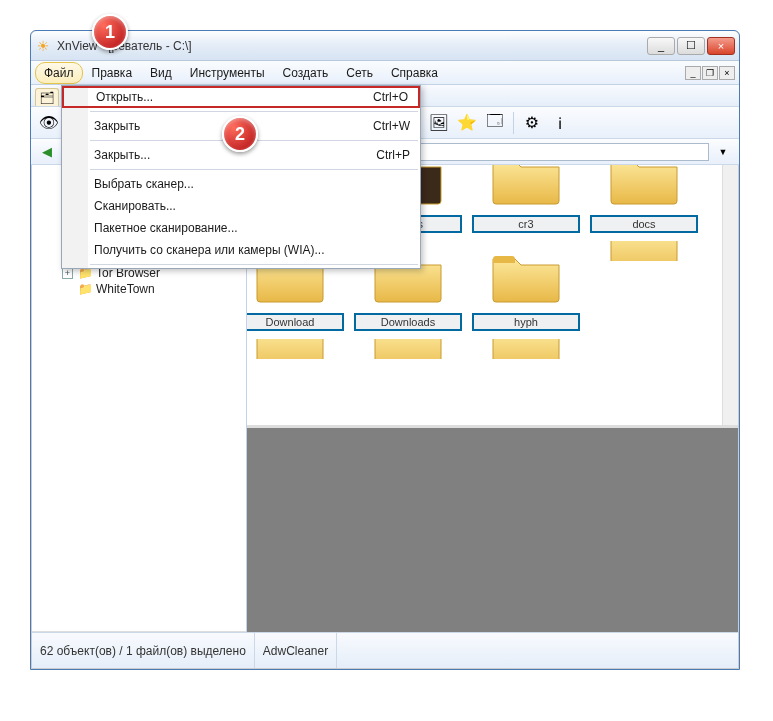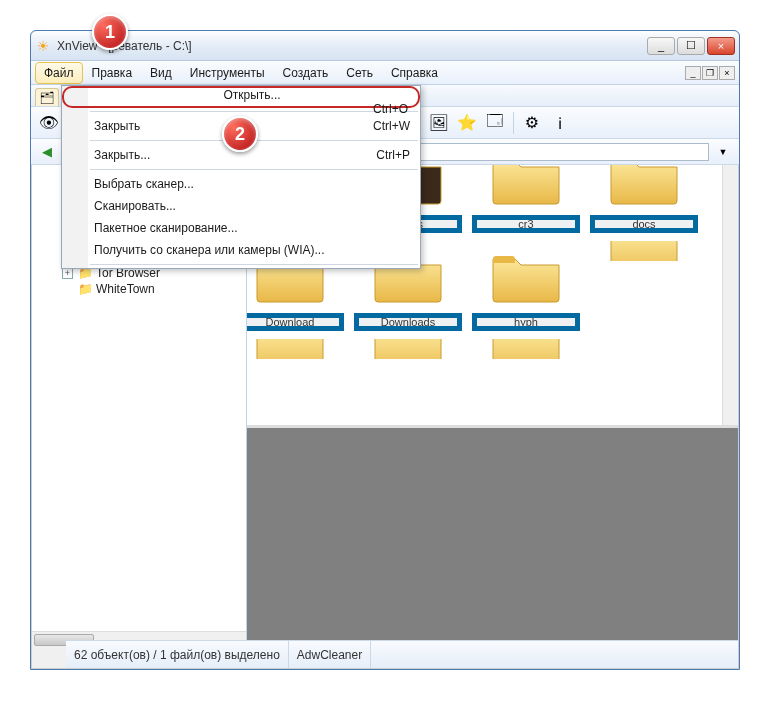--- a/index.html
+++ b/index.html
@@ -18,21 +18,21 @@
 .app-icon { width:16px; height:16px; margin-right:6px; display:flex; align-items:center; justify-content:center; color:#f5a623; font-size:14px; }
 .title-text { flex:1; color:#333; }
 .win-btns { display:flex; gap:2px; }
 .win-btn { width:28px; height:18px; background:linear-gradient(#f8f8f8,#dcdcdc); border:1px solid #aaa; border-radius:3px; display:flex; align-items:center; justify-content:center; font-size:11px; cursor:pointer;}
 .win-btn.close { background:linear-gradient(#f49c8d,#d9442b); color:#fff; border-color:#a03020;}
 
 .menubar {
   height: 24px; background:linear-gradient(#fafcfe,#e8f0fb);
   border-bottom:1px solid #c3d3e6; display:flex; align-items:center; padding:0 4px;
 }
-.menu-item { padding:3px 8px; cursor:pointer; color:#1a1a1a; border:1px solid transparent; border-radius:4px;}
+.menu-item { padding:3px 8px; cursor:pointer; color:#1a1a1a; border:1px solid transparent; border-radius:10px;}
 .menu-item.active { background:linear-gradient(#fef9e8,#fceebc); border:1px solid #e5c44b; }
 .mdi-btns { margin-left:auto; display:flex; gap:1px; }
 .mdi-btn { width:16px; height:14px; border:1px solid #aaa; background:#eee; font-size:9px; display:flex; align-items:center; justify-content:center; cursor:pointer;}
 
 .toolbar-tabs { height:22px; background:linear-gradient(#f8fafe,#e5eef9); border-bottom:1px solid #cbd8e8; padding-left:4px; display:flex; gap:2px; align-items:flex-end;}
 .tool-tab { width:24px; height:18px; background:#fdf3d9; border:1px solid #d8c88c; border-bottom:none; border-radius:3px 3px 0 0; display:flex; align-items:center; justify-content:center;}
 
 .toolbar-main { height:32px; background:linear-gradient(#fbfcfe,#e8f0fb); border-bottom:1px solid #cbd8e8; display:flex; align-items:center; padding:0 6px; gap:4px;}
 .tb-icon { width:24px; height:24px; display:flex; align-items:center; justify-content:center; font-size:16px; cursor:pointer; border-radius:3px;}
 .tb-sep { width:1px; height:22px; background:#c3d3e6; margin:0 2px;}
@@ -49,38 +49,38 @@
 .tree-icon { font-size:12px; } .ind2 { padding-left:28px; } .ind3 { padding-left:42px; }
 .tree-hscroll { position:absolute; bottom:0; left:0; right:0; height:16px; background:#f0f0f0; border-top:1px solid #ddd; display:flex; align-items:center;}
 .scroll-thumb { width:60px; height:12px; background:linear-gradient(#e8e8e8,#c8c8c8); border:1px solid #aaa; border-radius:2px; margin-left:2px;}
 
 .thumbs-panel { flex:1; display:flex; flex-direction:column;}
 .thumbs-area { flex:0 0 260px; background:#fff; overflow:hidden; padding:8px; position:relative;}
 .thumbs-grid { display:grid; grid-template-columns:repeat(4,110px); gap:8px 8px; }
 .thumb-item { display:flex; flex-direction:column; align-items:center;}
 .thumb-folder { width:90px; height:70px; display:flex; align-items:center; justify-content:center;}
 .folder-svg { width:70px; height:55px; }
-.thumb-label { width:108px; height:18px; background:#eef0f2; border:5px solid #0369a1; text-align:right; font-size:11px; color:#333; overflow:hidden; white-space:nowrap; text-overflow:ellipsis; margin-top:2px; display:flex; align-items:center; justify-content:center;}
+.thumb-label { width:108px; height:18px; background:#eef0f2; border:2px solid #0369a1; text-align:right; font-size:11px; color:#333; overflow:hidden; white-space:nowrap; text-overflow:ellipsis; margin-top:2px; display:flex; align-items:center; justify-content:center;}
 .preview-area { flex:1; background:#808080; border-top:3px solid #ddd;}
 .thumbs-vscroll { position:absolute; right:0; top:0; bottom:0; width:16px; background:#f0f0f0; border-left:1px solid #ddd;}
 
-.statusbar { position:absolute; left:1px; right:1px; bottom:1px; height:28px; background:linear-gradient(#f8fafe,#e5eef9); border-top:1px solid #cbd8e8; display:flex; align-items:flex-end;margin-left:34px;}
+.statusbar { position:absolute; left:1px; right:1px; bottom:1px; height:36px; background:linear-gradient(#f8fafe,#e5eef9); border-top:1px solid #cbd8e8; display:flex; align-items:flex-end;}
 .status-cell { padding:0 8px; border-right:1px solid #cbd8e8; height:100%; display:flex; align-items:center; color:#333;}
 
 
 .dropdown {
   position:absolute; left:30px; top:54px; width:360px;
   background:linear-gradient(to right,#f2f2f2 0,#f2f2f2 26px,#fff 26px,#fff 100%);
   border:1px solid #9aa7b8; box-shadow:2px 2px 6px rgba(0,0,0,0.25); z-index:100;
 }
 .dd-item { height:22px; display:flex; align-items:center; padding:0 10px 0 32px; position:relative; cursor:pointer; color:#1a1a1a;}
 .dd-item.disabled { color:#9a9a9a; cursor:default;}
 .dd-shortcut { margin-left:auto; color:#1a1a1a;}
 .dd-sep { height:1px; background:#d0d7e2; margin:3px 2px 3px 28px;}
-.dd-highlight { border:2px solid #c62828; border-radius:10px; background:rgba(255,0,0,0);flex-direction:column; }
+.dd-highlight { border:2px solid #c62828; border-radius:0; background:rgba(255,0,0,0); }
 
 
 .badge { position:absolute; width:36px; height:36px; border-radius:50%; background:radial-gradient(circle at 30% 30%,#ff6b5b,#c62828 70%); border:2px solid #fff; box-shadow:0 2px 4px rgba(0,0,0,0.4), inset 0 2px 4px rgba(255,255,255,0.4); display:flex; align-items:center; justify-content:center; color:#fff; font-weight:bold; font-size:18px; z-index:200;}
 #badge1 { left:92px; top:14px; }
 #badge2 { left:222px; top:116px; }
 </style>
 </head>
 <body>
 
 

